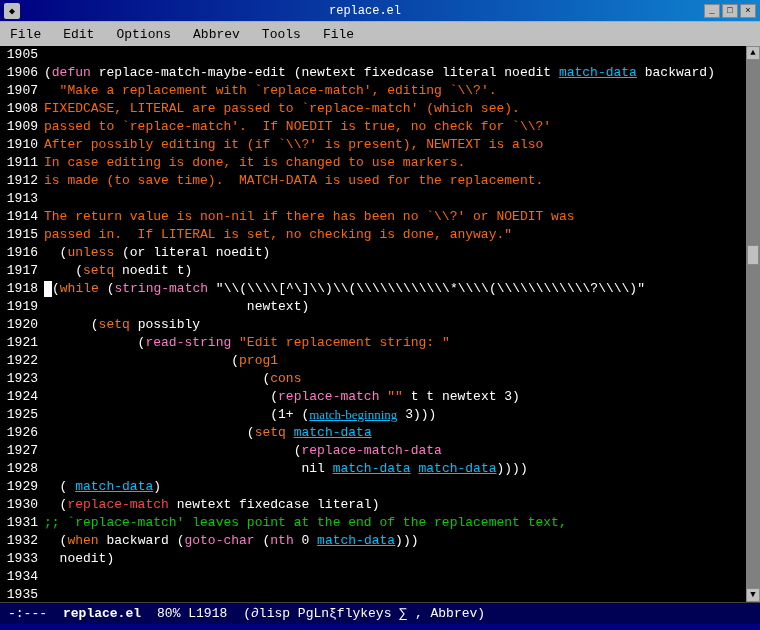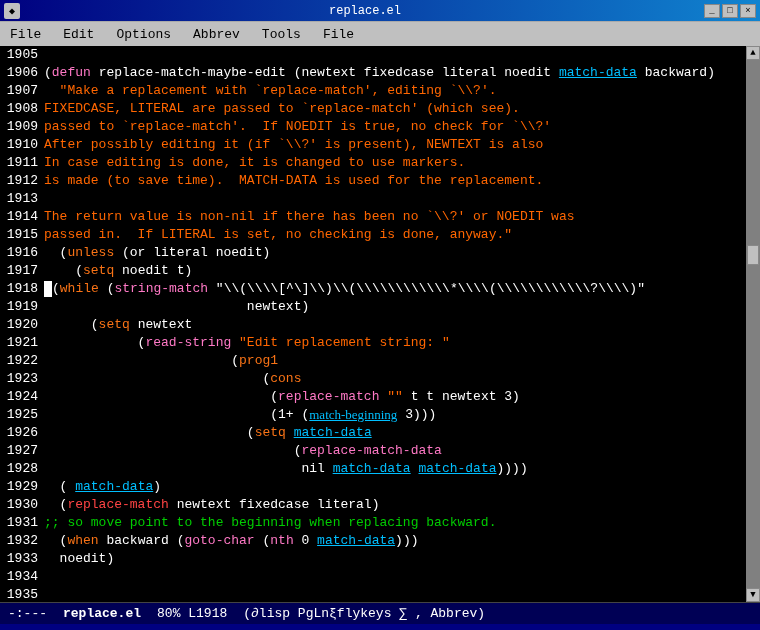--- a/index.html
+++ b/index.html
@@ -292,21 +292,21 @@
 
     <div class="code-line cursor-line">
       <span style="display:inline-block;width:8px;height:16px;background:#fff;vertical-align:middle;"></span><span class="white">(</span><span class="kw">while</span><span class="white"> (</span><span class="fn">string-match</span><span class="white"> "\\(\\\\[^\]\\)\\(\\\\\\\\\\\\*\\\\(\\\\\\\\\\\\?\\\\)"</span>
     </div>
 
     <div class="code-line">
       <span class="white">                          newtext)</span>
     </div>
 
     <div class="code-line">
-      <span class="white">      (</span><span class="kw">setq</span><span class="white"> newtext</span>
+      <span class="white">      (</span><span class="kw">setq</span><span class="white"> possibly</span>
     </div>
 
     <div class="code-line">
       <span class="white">            (</span><span class="fn">read-string</span><span class="white"> </span><span class="str">"Edit replacement string: "</span>
     </div>
 
     <div class="code-line">
       <span class="white">                        (</span><span class="kw">prog1</span>
     </div>
 
@@ -336,24 +336,24 @@
 
 
     <div class="code-line">
       <span class="white">  (</span><span class="white"> </span><span class="match-data">match-data</span><span class="white">)</span>
     </div>
 
     <div class="code-line">
       <span class="white">  (</span><span class="fn" style="color:#ff4444;">replace-match</span><span class="white"> newtext fixedcase literal)</span>
     </div>
 
-
-    <div class="code-line">
-      <span class="comment">;; so move point to the beginning when replacing backward.</span>
-    </div>
+    <div class="code-line">
+      <span class="comment">;; `replace-match' leaves point at the end of the replacement text,</span>
+    </div>
+
 
     <div class="code-line">
       <span class="white">  (</span><span class="kw">when</span><span class="white"> backward (</span><span class="fn">goto-char</span><span class="white"> (</span><span class="fn">nth</span><span class="white"> 0 </span><span class="match-data">match-data</span><span class="white">)))</span>
     </div>
 
     <div class="code-line">
       <span class="white">  noedit)</span>
     </div>
   </div>
 

